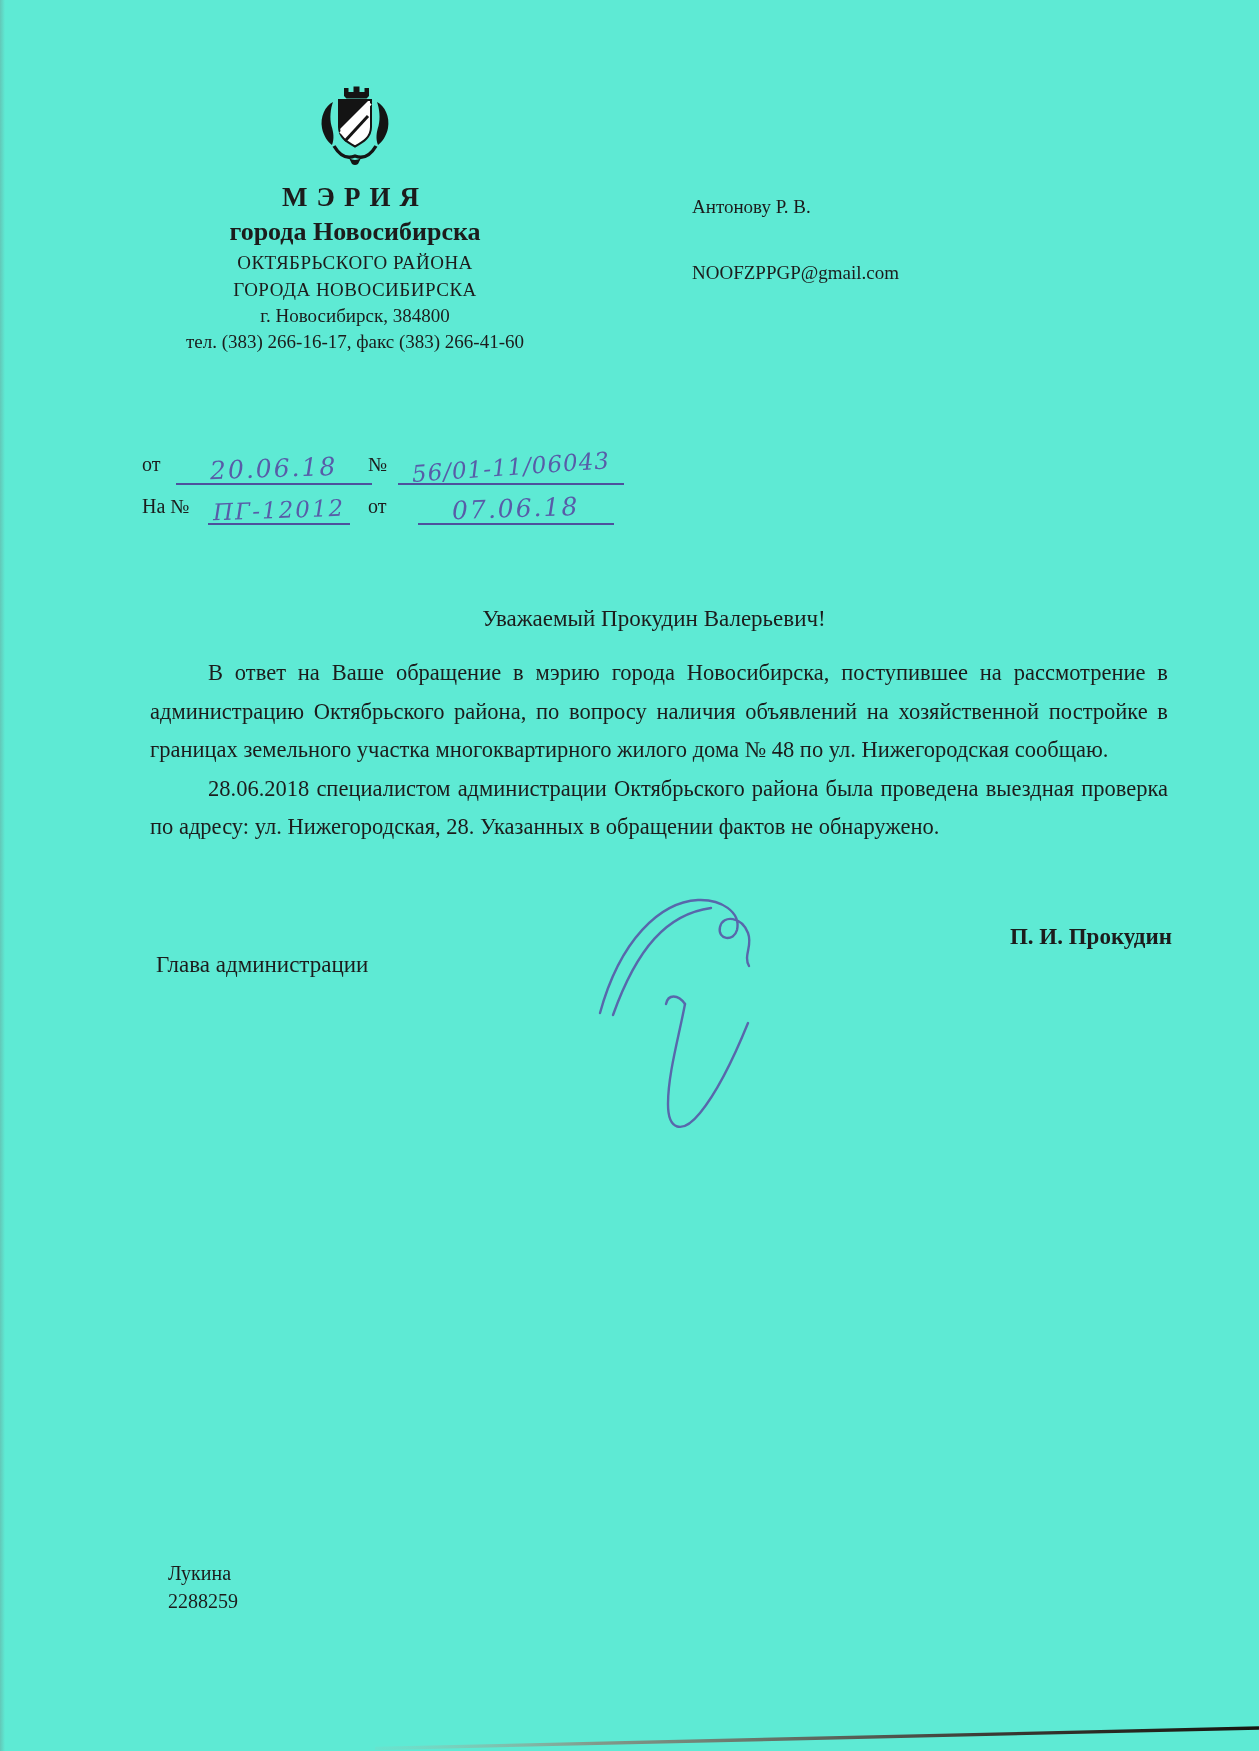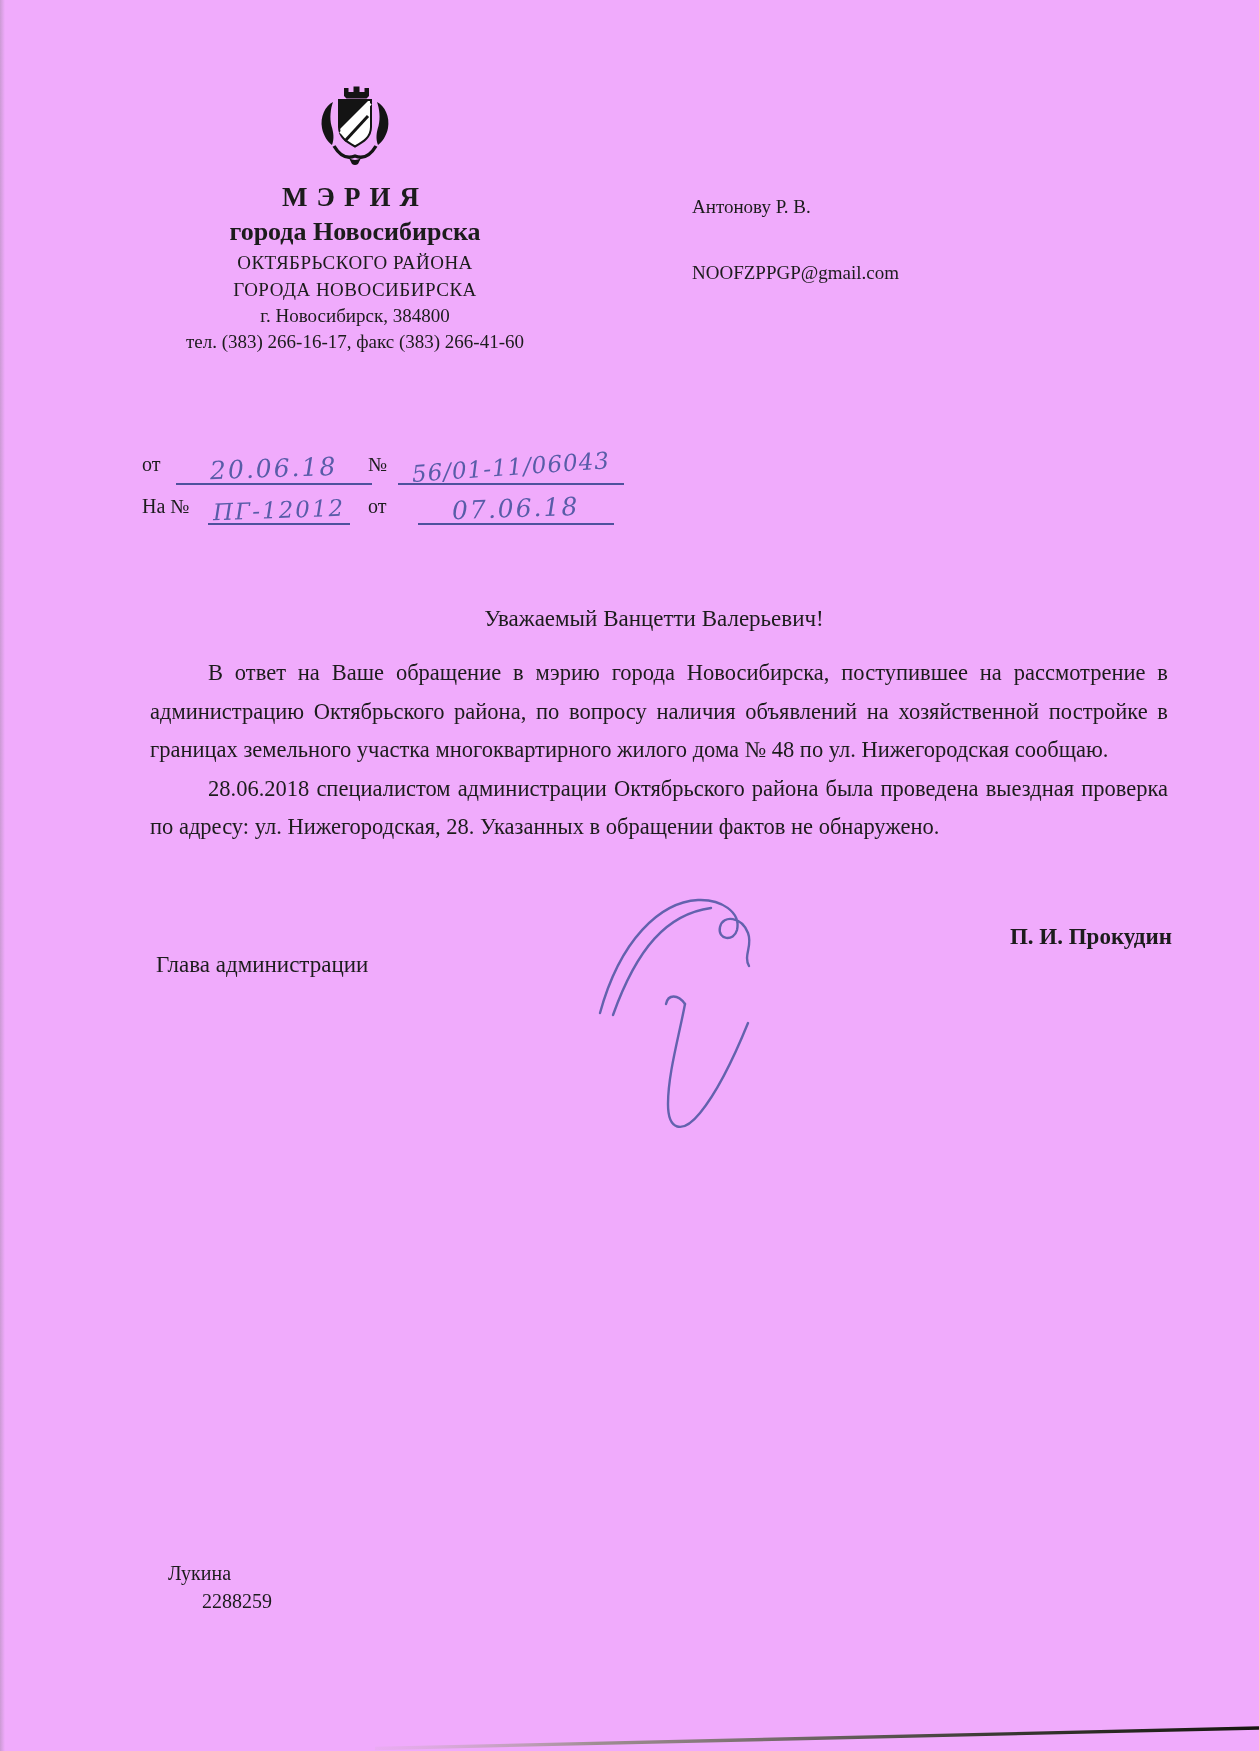--- a/index.html
+++ b/index.html
@@ -1,18 +1,18 @@
 <!DOCTYPE html>
 <html><head>
 <meta charset="utf-8">
 <style>
   html,body{margin:0;padding:0;background:#e9e9e9;}
   .page{
     position:relative;width:1259px;height:1751px;margin:0 auto;
-    background:#f0abfc;overflow:hidden;
+    background:#5eead4;overflow:hidden;
     font-family:"Liberation Serif", serif;color:#1c1c1c;
   }
   .abs{position:absolute;}
   
   .lh{left:130px;top:84px;width:450px;text-align:center;}
   .org1{font-weight:bold;font-size:27px;letter-spacing:9px;margin-top:6px;}
   .org2{font-weight:bold;font-size:26px;margin-top:4px;}
   .org-caps{font-size:19px;letter-spacing:.5px;margin-top:5px;}
   .addr{font-size:19px;margin-top:4px;}
   .addr-first{margin-top:16px;}
@@ -103,36 +103,36 @@
     <span class="hw" style="font-size:23px;transform:rotate(-2deg);">ПГ-12012</span>
   </div>
   <div class="abs ref-label" style="left:368px;top:495px;">от</div>
   <div class="abs hw-field" style="left:418px;top:476px;width:196px;height:47px;">
     <span class="hw" style="transform:rotate(-2deg);">07.06.18</span>
   </div>
 
   <div class="abs addressee-name" style="left:692px;top:196px;">Антонову Р. В.</div>
   <div class="abs addressee-email" style="left:692px;top:262px;">NOOFZPPGP@gmail.com</div>
 
-  <div class="abs salutation" style="left:140px;top:606px;width:1028px;">Уважаемый Ванцетти Валерьевич!</div>
+  <div class="abs salutation" style="left:140px;top:606px;width:1028px;">Уважаемый Прокудин Валерьевич!</div>
 
   <div class="abs body-text" style="left:150px;top:654px;width:1018px;">
     <p>В ответ на Ваше обращение в мэрию города Новосибирска, поступившее на рассмотрение в администрацию Октябрьского района, по вопросу наличия объявлений на хозяйственной постройке в границах земельного участка многоквартирного жилого дома № 48 по ул. Нижегородская сообщаю.</p>
     <p>28.06.2018 специалистом администрации Октябрьского района была проведена выездная проверка по адресу: ул. Нижегородская, 28. Указанных в обращении фактов не обнаружено.</p>
   </div>
 
   <div class="abs sig-title" style="left:156px;top:952px;">Глава администрации</div>
 
   <svg class="abs" style="left:565px;top:878px;" width="200" height="270" viewBox="0 0 200 270">
     <g fill="none" stroke="#585ca8" stroke-width="2.4" stroke-linecap="round" opacity="0.92">
       <path d="M35 135 C55 62 95 24 133 22 C156 21 176 34 172 52 C169 64 152 62 155 49 C158 36 177 39 183 55 C188 68 178 77 184 88"></path>
       <path d="M48 137 C72 70 102 36 146 30"></path>
       <path d="M120 126 C114 158 103 196 103 226 C103 252 117 257 135 235 C153 213 170 177 183 145"></path>
       <path d="M120 126 C113 116 103 116 101 126"></path>
     </g>
   </svg>
 
   <div class="abs sig-name" style="left:940px;top:924px;width:232px;font-weight:bold;">П. И. Прокудин</div>
 
   <div class="abs footer-line" style="left:168px;top:1562px;">Лукина</div>
-  <div class="abs footer-line" style="left:168px;top:1590px;margin-left:34px;">2288259</div>
+  <div class="abs footer-line" style="left:168px;top:1590px;">2288259</div>
 
 </div>
 
 </body></html>

